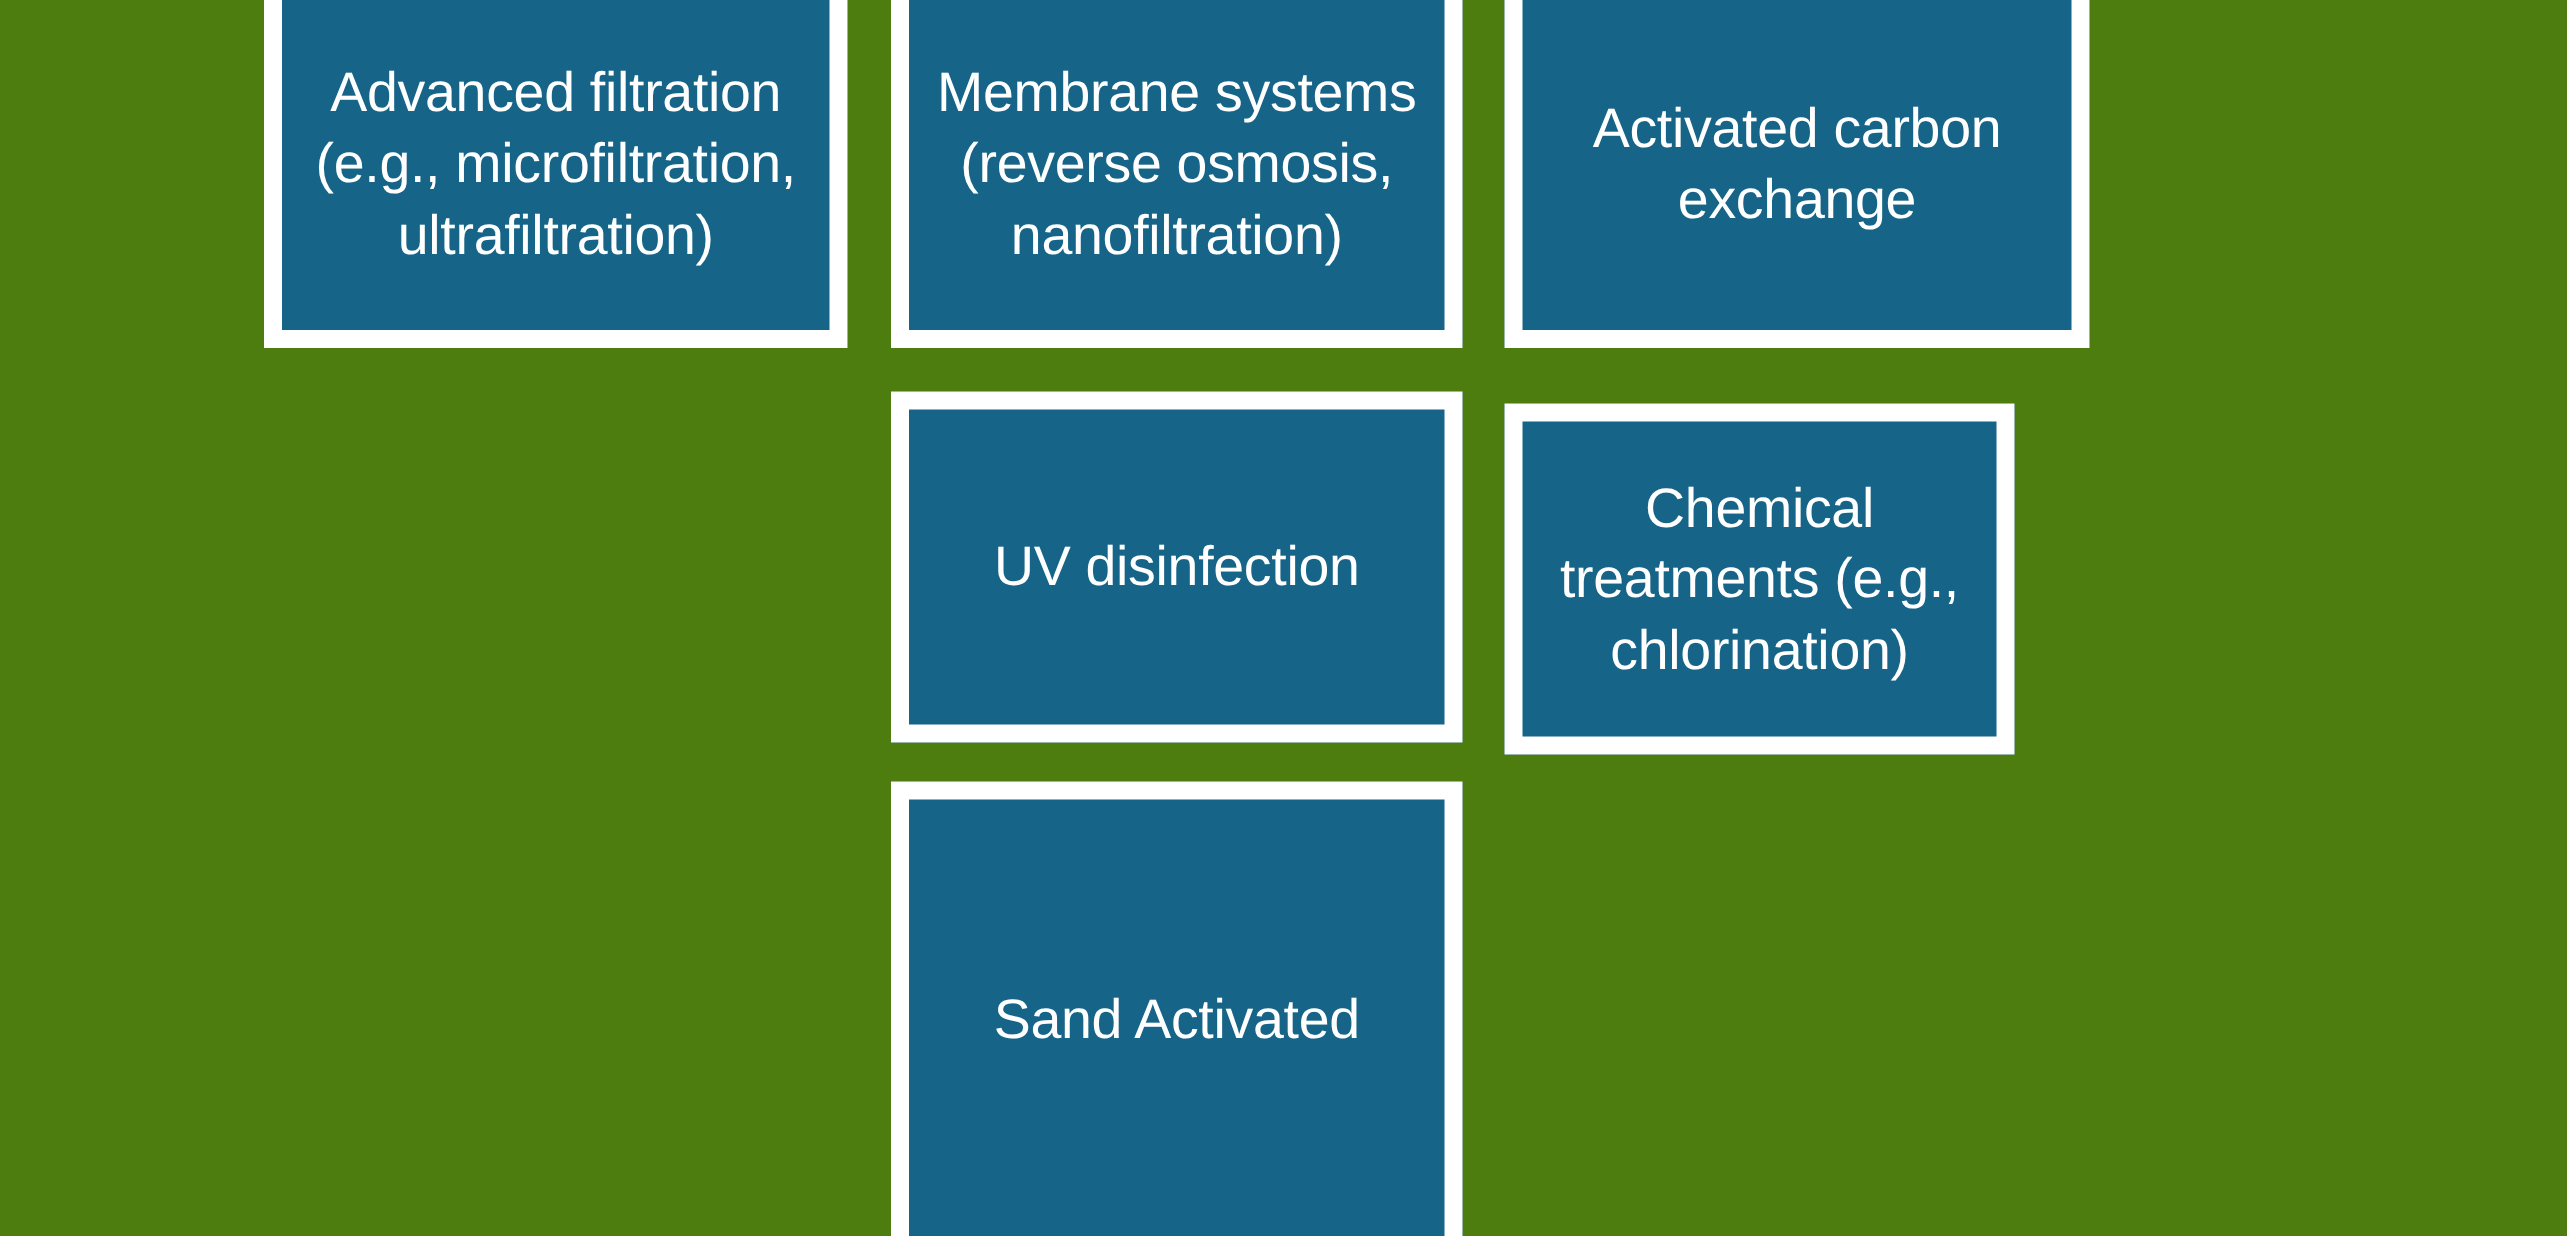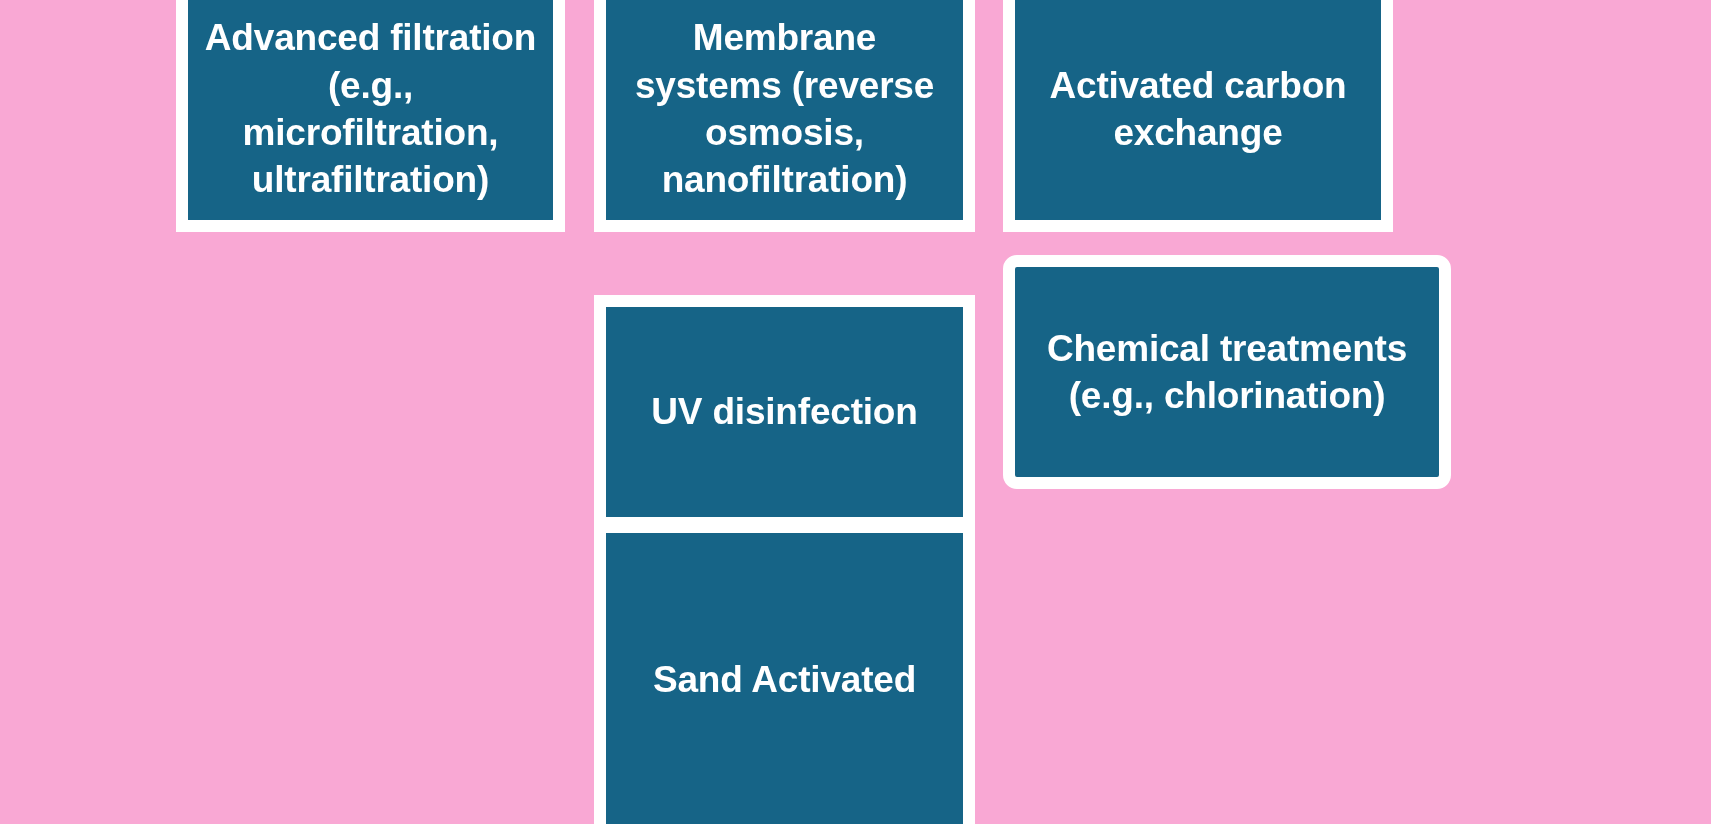--- a/index.html
+++ b/index.html
@@ -10,22 +10,21 @@
   body {
     width: 1711px;
     height: 824px;
     overflow: hidden;
     font-family: "Liberation Sans", sans-serif;
   }
   #canvas {
     position: relative;
     width: 1711px;
     height: 824px;
-    background: #f9a8d4;
-    font-weight: bold;
+    background: #4d7c0f;
   }
   .node {
     position: absolute;
     box-sizing: border-box;
     background: #166487;
     border: 12px solid #ffffff;
     display: flex;
     align-items: center;
     justify-content: center;
     text-align: center;
@@ -49,24 +48,24 @@
   }
   #n-activated-carbon {
     left: 1003px; top: -14px;  width: 390px;  height: 246px;
   }
 
   
   #n-ion-exchange {
     left: 176px;  top: 261px;  width: 389px;  height: 234px;
   }
   #n-uv-disinfection {
-    left: 594px;  top: 261px;  width: 381px;  height: 234px; margin-top: 34px;
+    left: 594px;  top: 261px;  width: 381px;  height: 234px;
   }
   #n-chemical-treatments {
-    left: 1003px; top: 255px;  width: 448px;  height: 234px; border-radius: 14px;
+    left: 1003px; top: 269px;  width: 340px;  height: 234px;
   }
 
   
   #n-sand-filtration {
     left: 594px;  top: 521px;  width: 381px;  height: 317px;
   }
 </style>
 </head>
 <body>
 

